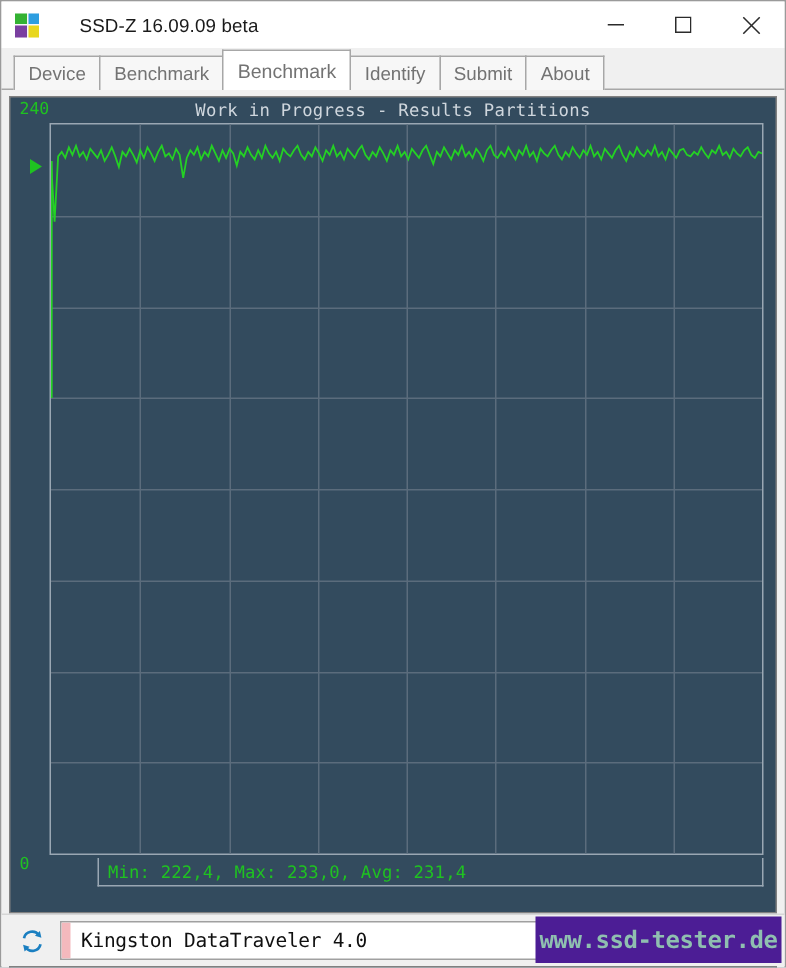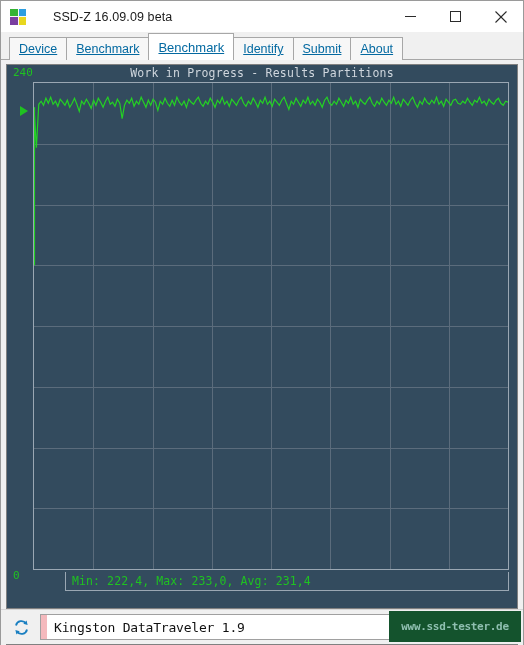--- a/index.html
+++ b/index.html
@@ -63,29 +63,28 @@
     display: flex;
     align-items: flex-end;
     padding-left: 8px;
     border-bottom: 1px solid #a7a7a7;
     position: relative;
   }
   .tab {
     height: 23px;
     padding: 0 9px;
     font-size: 12.5px;
-    color: #0369a1;
+    color: #737373;
     display: flex; align-items: center;
     background: #f7f7f7;
     border: 1px solid #a7a7a7;
     border-bottom: none;
     margin-right: -1px;
     position: relative;
     top: 1px;
-    text-decoration: underline;
   }
   .tab.active {
     background: #ffffff;
     height: 27px;
     top: 1px;
     z-index: 5;
     font-size: 13px;
   }
 
   
@@ -249,25 +248,25 @@
     color: #111;
     display: flex; align-items: center; justify-content: center;
   }
   .sb-btn.help { width: 34px; }
   .sb-btn.quit { width: 58px; }
 
   
   .watermark {
     position: absolute;
     right: 2px; bottom: 2px;
-    width: 132px; height: 31px;
-    background: #14532d;
-    display: flex; align-items: center; justify-content: center;
-    font-family: "DejaVu Sans Mono", "Liberation Mono", monospace;
-    font-size: 11px;
+    width: 164px; height: 31px;
+    background: #4c1d95;
+    display: flex; align-items: center; justify-content: center;
+    font-family: "DejaVu Sans Mono", "Liberation Mono", monospace;
+    font-size: 16px;
     font-weight: bold;
     color: #8fbfb0;
     letter-spacing: -.3px;
     pointer-events: none;
   }
 </style>
 </head>
 <body>
 
 <div class="window">
@@ -361,20 +360,20 @@
     <div class="refresh-btn">
       <svg width="17" height="17" viewBox="0 0 17 17">
         <path d="M3 6.5 A5.5 5.5 0 0 1 13 4.6" fill="none" stroke="#1a7fc1" stroke-width="1.8"></path>
         <polygon points="13.6,1.6 14.6,6.1 10.3,4.8" fill="#1a7fc1"></polygon>
         <path d="M14 10.5 A5.5 5.5 0 0 1 4 12.4" fill="none" stroke="#1a7fc1" stroke-width="1.8"></path>
         <polygon points="3.4,15.4 2.4,10.9 6.7,12.2" fill="#1a7fc1"></polygon>
       </svg>
     </div>
     <div class="drive-field">
       <div class="drive-tick"></div>
-      <div class="drive-name">Kingston DataTraveler 1.9</div>
+      <div class="drive-name">Kingston DataTraveler 4.0</div>
     </div>
     <div class="sb-btn help">?</div>
     <div class="sb-btn quit">Quit</div>
   </div>
 
   <div class="watermark">www.ssd-tester.de</div>
 </div>
 
 </body></html>

